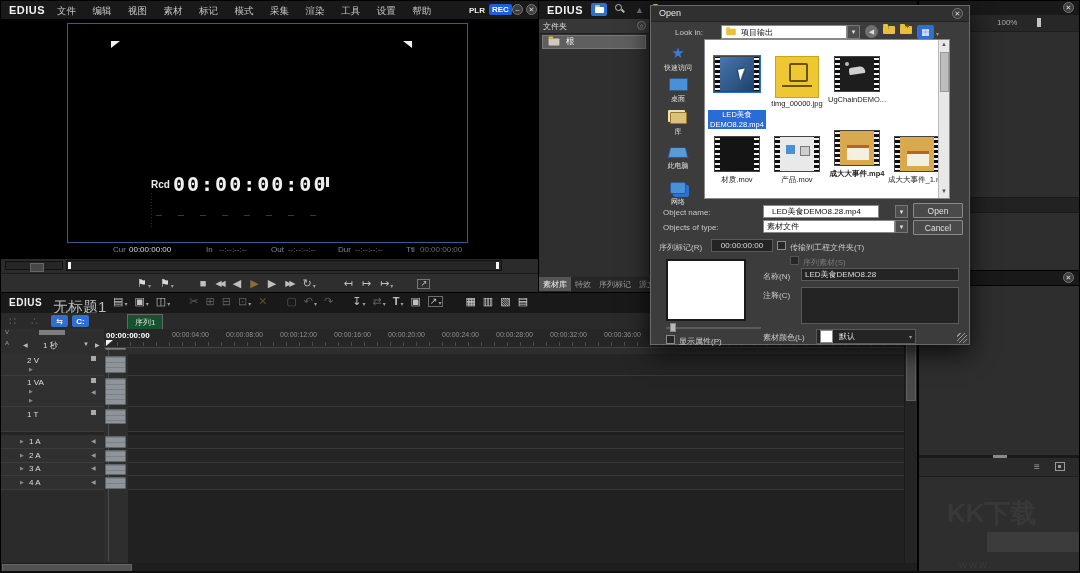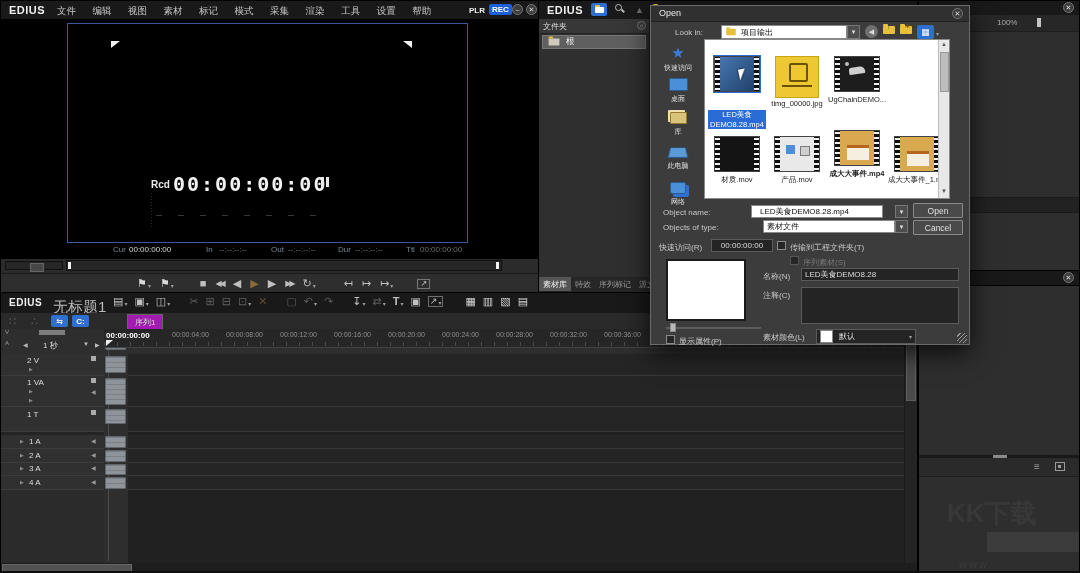--- a/index.html
+++ b/index.html
@@ -283,21 +283,21 @@
 
     <div class="abs" style="left:0;top:20px;width:916px;height:16px;background:#2a2a2a;border-bottom:1px solid #1b1b1b;">
       <span class="abs tbtn dim" style="left:8px;top:3px;">
           <span class="g dim">∷</span>
         </span>
       <span class="abs tbtn dim" style="left:30px;top:3px;">
           <span class="g dim">∴</span>
         </span>
       <span class="abs sq-ico blue-btn" style="left:50px;top:2px;width:17px;height:12px;font-size:8px;">⇆</span>
       <span class="abs sq-ico blue-btn" style="left:71px;top:2px;width:17px;height:12px;font-size:8px;font-weight:bold;">C:</span>
-      <span class="abs" style="left:126px;top:1px;background:#a21caf;color:#ddd;font-size:8px;padding:2px 7px;border:1px solid #666;border-bottom:none;">序列1</span>
+      <span class="abs" style="left:126px;top:1px;background:#14532d;color:#ddd;font-size:8px;padding:2px 7px;border:1px solid #666;border-bottom:none;">序列1</span>
     </div>
 
     <div class="abs" style="left:0;top:36px;width:103px;height:8px;background:#2e2e2e;border-bottom:1px solid #3c3c3c;">
       <span class="abs" style="left:4px;top:0;font-size:6px;color:#9a9a9a;">V</span>
       <span class="abs" style="left:38px;top:1px;width:26px;height:5px;background:#7d7d7d;"></span>
     </div>
     <div class="abs" style="left:0;top:44px;width:103px;height:17px;background:#2e2e2e;border-bottom:1px solid #3c3c3c;">
       <span class="abs" style="left:4px;top:3px;font-size:6px;color:#9a9a9a;">A</span>
       <span class="abs" style="left:22px;top:4px;font-size:6px;color:#bbb;">◀</span>
       <span class="abs" style="left:42px;top:3px;font-size:8px;color:#ddd;">1 秒</span>
@@ -508,34 +508,34 @@
       </div>
 
       <div class="abs" style="left:233px;top:0;width:11px;height:158px;background:#e8e8e8;border-left:1px solid #bbb;">
         <span class="abs" style="left:2px;top:1px;font-size:6px;color:#555;">▲</span>
         <div class="abs" style="left:1px;top:12px;width:9px;height:40px;background:#bdbdbd;border:1px solid #999;box-sizing:border-box;"></div>
         <span class="abs" style="left:2px;top:148px;font-size:6px;color:#555;">▼</span>
       </div>
     </div>
 
     <span class="abs dlabel" style="left:12px;top:202px;">Object name:</span>
-    <div class="abs combo-white" style="left:100px;top:199px;width:132px;height:13px;padding-left:8px;">
+    <div class="abs combo-white" style="left:112px;top:199px;width:116px;height:13px;padding-left:8px;">
       <span>LED美食DEMO8.28.mp4</span>
     </div>
     <div class="abs drop-btn" style="left:244px;top:199px;width:13px;height:13px;">▼</div>
     <div class="abs btn" style="left:262px;top:197px;width:50px;height:15px;">Open</div>
 
     <span class="abs dlabel" style="left:12px;top:217px;">Objects of type:</span>
     <div class="abs combo-white" style="left:112px;top:214px;width:132px;height:13px;">
       <span>素材文件</span>
     </div>
     <div class="abs drop-btn" style="left:244px;top:214px;width:13px;height:13px;">▼</div>
     <div class="abs btn" style="left:262px;top:214px;width:50px;height:15px;">Cancel</div>
 
-    <span class="abs dlabel" style="left:8px;top:236px;">快速访问(R)</span>
+    <span class="abs dlabel" style="left:8px;top:236px;">序列标记(R)</span>
     <div class="abs darkfield" style="left:60px;top:233px;width:62px;height:13px;justify-content:center;">
       <span>00:00:00:00</span>
     </div>
     <span class="abs chk" style="left:126px;top:235px;"></span>
     <span class="abs dlabel" style="left:139px;top:236px;">传输到工程文件夹(T)</span>
     <span class="abs chk off2" style="left:139px;top:250px;"></span>
     <span class="abs dlabel" style="left:152px;top:251px;color:#787878;">序列素材(S)</span>
 
     <div class="abs" style="left:15px;top:253px;width:80px;height:62px;background:#fff;border:2px solid #1a1a1a;box-sizing:border-box;"></div>
     <div class="abs" style="left:15px;top:321px;width:95px;height:2px;background:#5c5c5c;"></div>

